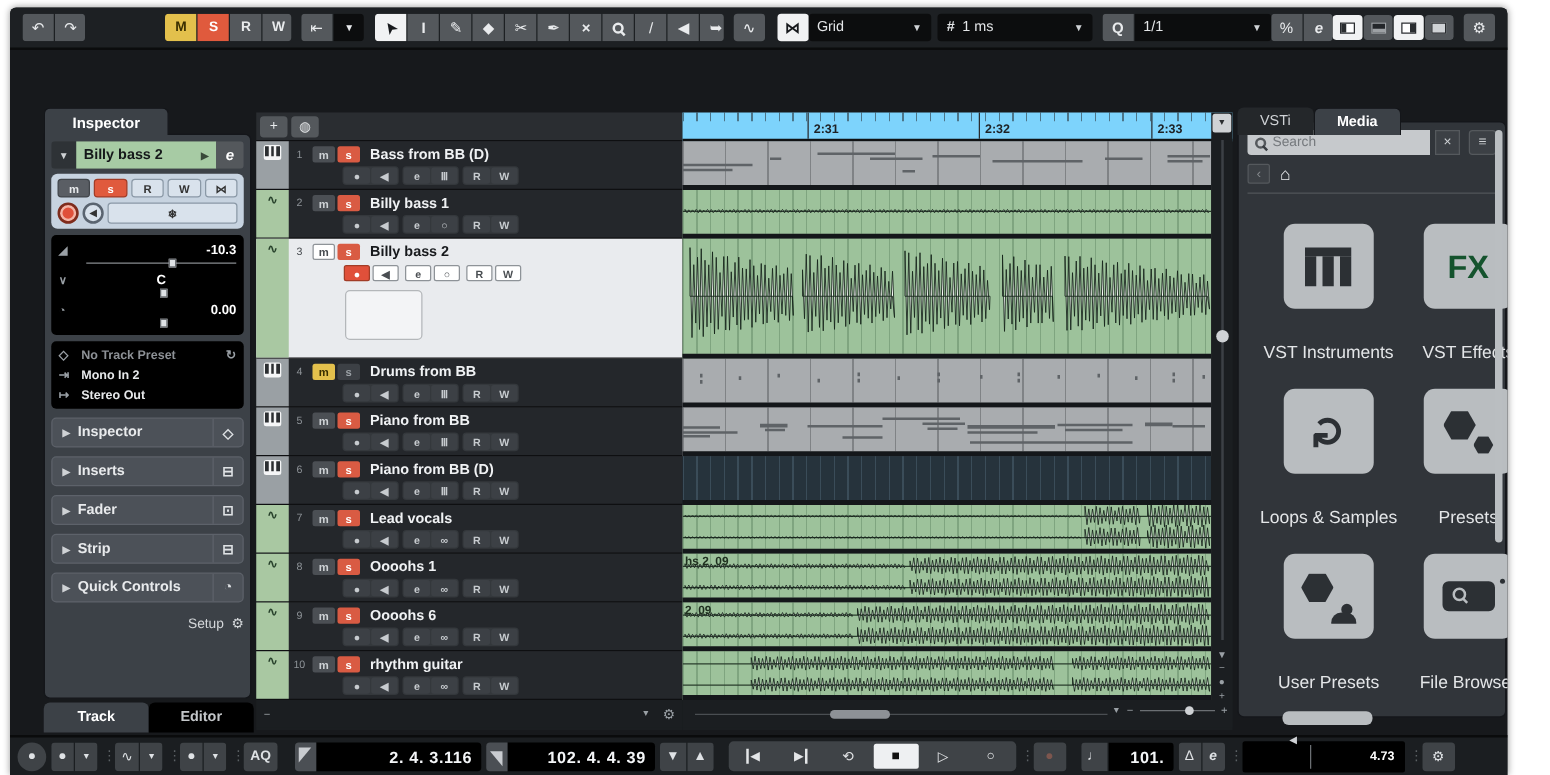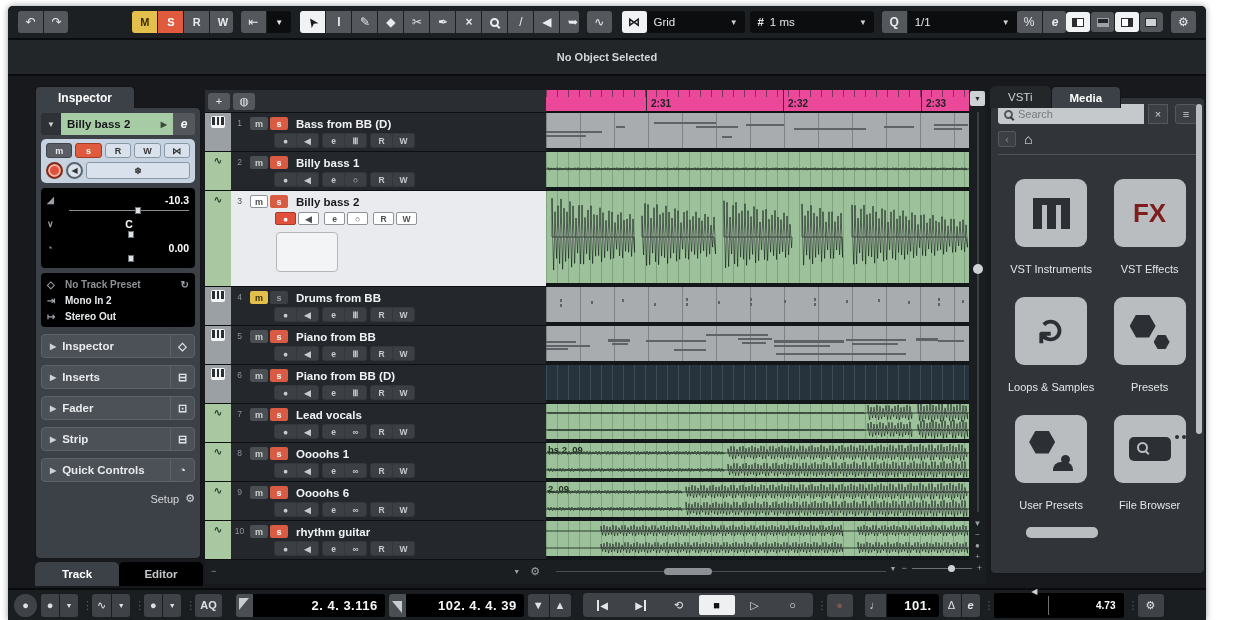--- a/index.html
+++ b/index.html
@@ -99,21 +99,21 @@
 .trow.sel .cbtn.rec{background:#e0503a;color:#fff;border-color:#a23c27}
 .ph{width:62px;height:40px;border:1px solid #b4b7ba;border-radius:4px;background:#f3f4f6;margin:6px 0 0 26px}
 .ico-piano{width:14px;height:12px;background:#f4f5f6;border-radius:2px;display:flex;gap:2px;justify-content:center;padding-top:1px}
 .ico-piano span{width:2.5px;height:8px;background:#2b2e31}
 .ico-wave{font-size:10px;color:#27412b;font-weight:bold;line-height:12px}
 .tl-foot{height:22px;background:#1b1e21;display:flex;align-items:center;color:#9aa0a5;font-size:9px;padding:0 6px}
 .tl-foot .sp{flex:1}
 
 
 .timeline{position:absolute;left:538px;top:84px;width:440px;height:494px;background:#1b1e21}
-.ruler{position:relative;height:23px;background:#ec4899;border-bottom:2px solid #101214}
+.ruler{position:relative;height:23px;background:#7dd3fc;border-bottom:2px solid #101214}
 .ruler:before{content:"";position:absolute;left:0;top:0;right:17px;height:7px;background:repeating-linear-gradient(90deg,rgba(35,38,41,.55) 0 1px,transparent 1px 11px)}
 .rlab{position:absolute;top:0;bottom:0;border-left:1px solid #2a2d30;padding:8px 0 0 4px;font-size:10px;font-weight:bold;color:#1e2124}
 .rg{position:relative;height:39px;border-bottom:4px solid #14171a;width:423px;overflow:hidden}
 .rg.sel{height:96px}
 .rg.green{background:#9dc29b;background-image:repeating-linear-gradient(90deg,rgba(20,60,30,.22) 0 1px,transparent 1px 11px)}
 .rg.gray{background:#a9acaf;background-image:repeating-linear-gradient(90deg,rgba(50,53,56,.35) 0 1px,transparent 1px 34px)}
 .rg.dark{background:#26333c;background-image:repeating-linear-gradient(90deg,rgba(105,135,155,.30) 0 1px,transparent 1px 11px)}
 .rg svg{position:absolute;inset:0}
 .rg .lbl{position:absolute;left:2px;top:1px;font-size:9.5px;font-weight:bold;color:#1f301f;z-index:2}
 .vscroll{position:absolute;right:0;top:0;width:17px;bottom:22px;background:#1b1e21;display:flex;flex-direction:column;align-items:center}
@@ -137,24 +137,24 @@
 .srow{display:flex;gap:4px;align-items:center}
 .sfield{flex:1;height:20px;background:#c6c9cc;border-radius:3px 0 0 3px;display:flex;align-items:center;gap:5px;padding:0 6px;color:#75797d;font-size:11px}
 .sclear{width:20px;height:20px;background:#3c4045;border:1px solid #55595d;color:#cfd2d5;font-size:11px;display:flex;align-items:center;justify-content:center}
 .slist{width:22px;height:20px;background:#3c4045;border:1px solid #55595d;border-radius:3px;color:#cfd2d5;font-size:11px;display:flex;align-items:center;justify-content:center;margin-left:3px}
 .nrow2{display:flex;align-items:center;gap:8px;margin-top:7px;padding-bottom:7px;border-bottom:1px solid #515559}
 .nbtn{width:18px;height:16px;background:#3c4045;border:1px solid #55595d;border-radius:2px;color:#84888c;font-size:11px;display:flex;align-items:center;justify-content:center}
 .home{color:#e8eaec;font-size:14px}
 .tiles{display:grid;grid-template-columns:1fr 1fr;column-gap:18px;row-gap:22px;padding:24px 10px 0 10px;justify-items:center}
 .tile{display:flex;flex-direction:column;align-items:center}
 .tico{width:72px;height:68px;background:#b9bdc0;border-radius:9px;display:flex;align-items:center;justify-content:center;position:relative}
-.tlab{margin-top:16px;font-size:11px;color:#e4e6e8;white-space:nowrap}
+.tlab{margin-top:26px;font-size:14px;color:#e4e6e8;white-space:nowrap}
 .tp-piano{display:flex;gap:5px;border-top:7px solid #2c3034;padding-top:0}
 .tp-piano span{width:9px;height:24px;background:#2c3034}
-.t-fx{font-size:26px;font-weight:bold;color:#7f1d1d}
+.t-fx{font-size:26px;font-weight:bold;color:#14532d}
 .t-loop{font-size:34px;font-weight:bold;color:#2c3034;transform:rotate(-90deg)}
 .hex{width:26px;height:23px;background:#2c3034;clip-path:polygon(25% 0,75% 0,100% 50%,75% 100%,25% 100%,0 50%)}
 .hex.sm{width:16px;height:14px;position:absolute;right:16px;bottom:16px}
 .person{position:absolute;right:14px;bottom:12px;width:20px;height:18px}
 .person:before{content:"";position:absolute;left:6px;top:0;width:9px;height:9px;border-radius:50%;background:#2c3034;border:2px solid #b9bdc0}
 .person:after{content:"";position:absolute;left:0;bottom:0;width:20px;height:9px;border-radius:8px 8px 0 0;background:#2c3034}
 .fb{width:42px;height:24px;background:#2c3034;border-radius:5px;position:relative}
 .fb .mag{position:absolute;left:8px;top:5px;width:11px;height:11px;border-color:#b9bdc0}
 .fb .mag:after{background:#b9bdc0}
 .fb i{position:absolute;right:-8px;top:-2px;width:4px;height:4px;border-radius:50%;background:#2c3034;box-shadow:7px 0 0 #2c3034}
@@ -301,23 +301,20 @@
       <div class="wz">
           <i class="gz"></i>
         </div>
     </div>
     <div style="width:8px"></div>
     <div class="tbtn">
         <span>⚙</span>
       </div>
   </div>
 
-  <div class="infobar">
-    <span>No Object Selected</span>
-  </div>
 
   <div class="insp-tab">
       <span>Inspector</span>
     </div>
   <div class="inspector">
     <div class="tname">
       <div class="dd-b">
           <span>▼</span>
         </div>
       <div class="nm">

